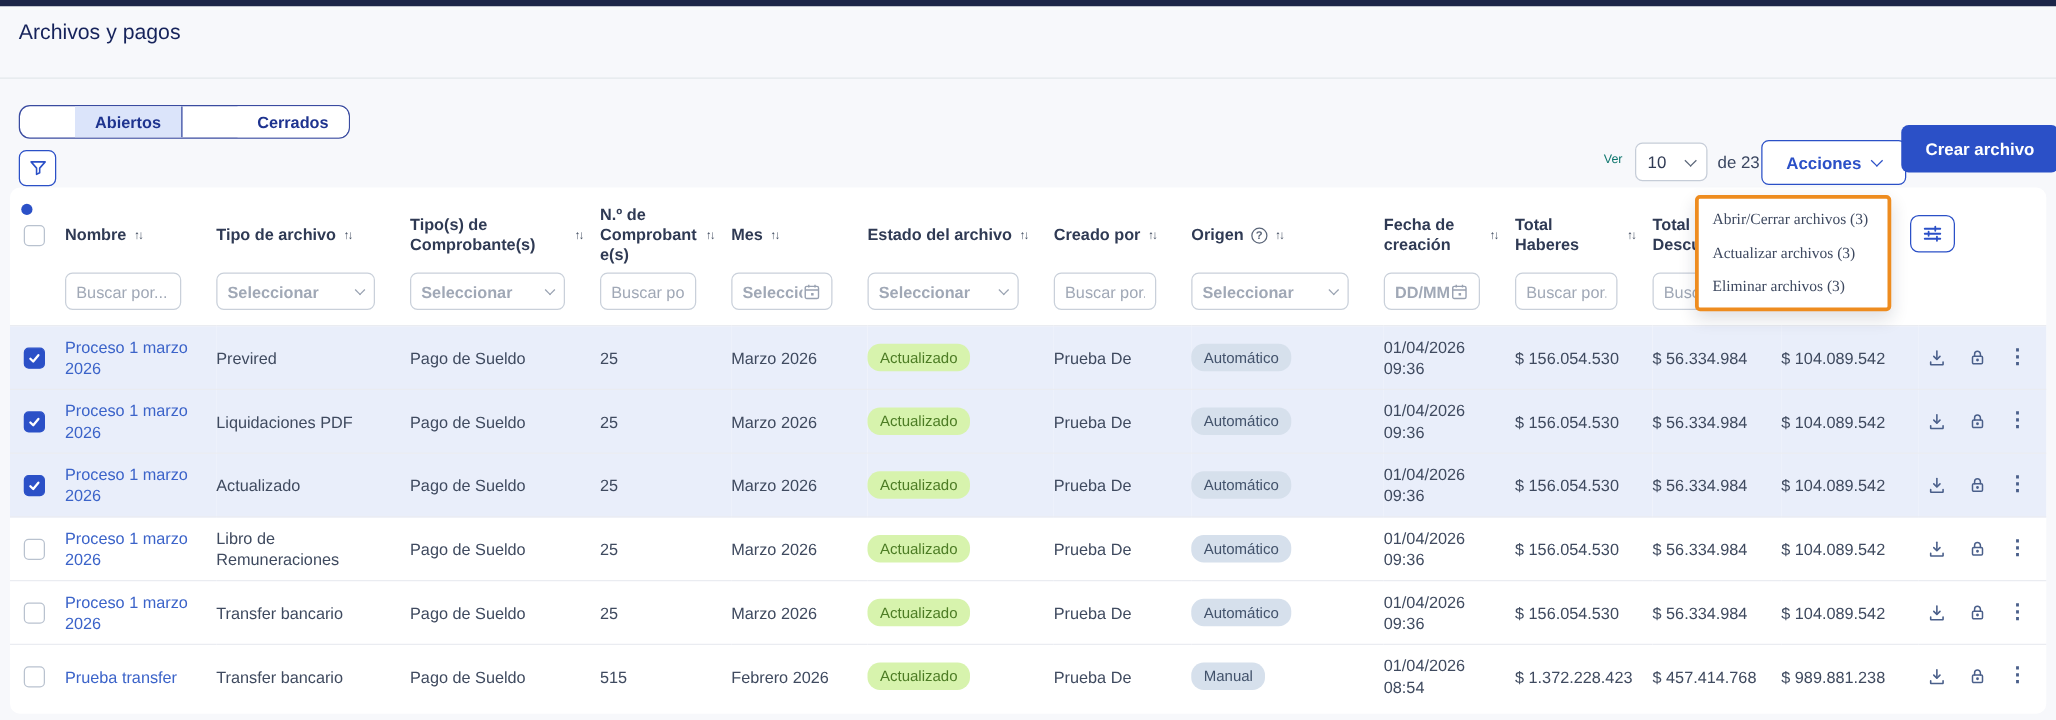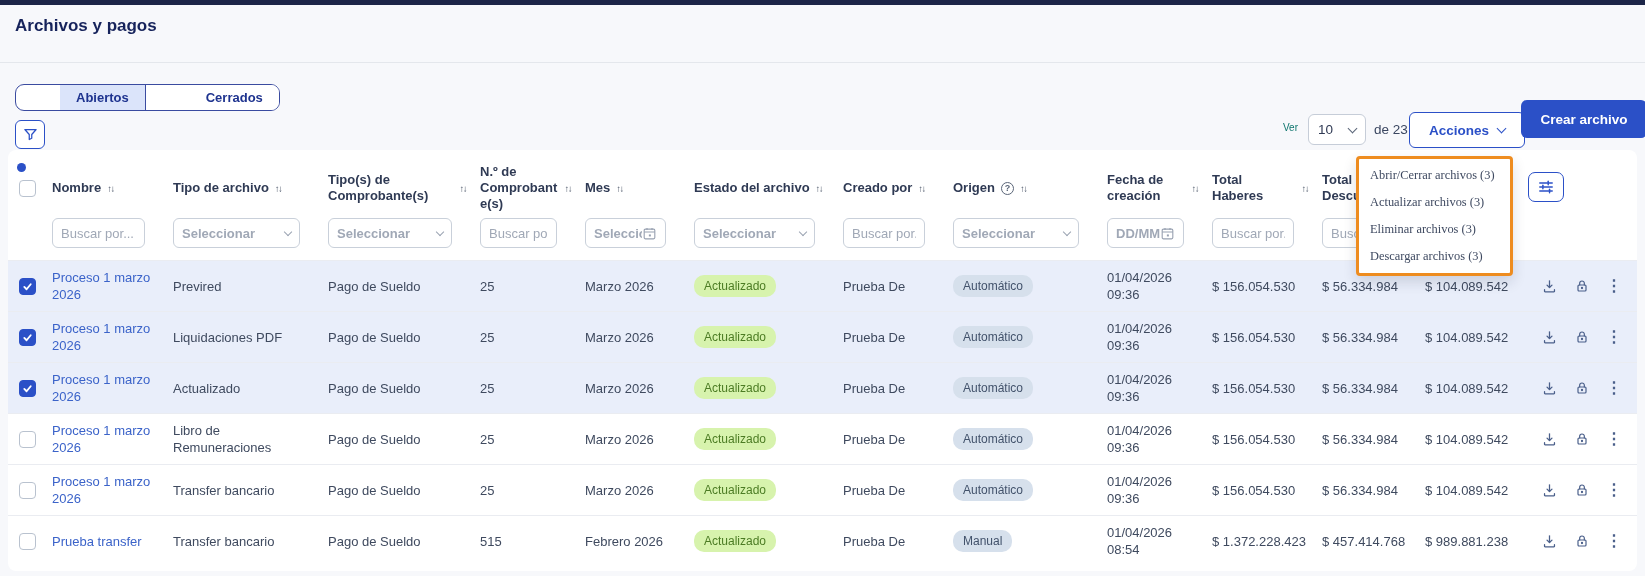--- a/index.html
+++ b/index.html
@@ -1,19 +1,19 @@
 <!DOCTYPE html>
 <html><head>
 <meta charset="utf-8">
 <style>
   html,body{margin:0;padding:0;}
   .screen{position:relative;width:1645px;height:576px;background:#f7f8fb;overflow:hidden;
           font-family:"Liberation Sans",sans-serif;color:#3f4a5f;}
   .topbar{position:absolute;left:0;top:0;width:100%;height:5px;background:#1c2548;}
-  .page-title{position:absolute;left:15px;top:16px;font-size:17px;font-weight:700;color:#16235b;}
+  .page-title{position:absolute;left:15px;top:16px;font-size:17px;font-weight:400;color:#16235b;}
   .hr{position:absolute;left:0;top:62px;width:100%;height:1px;background:#e4e7ec;}
 
   
   .tabs{position:absolute;left:15px;top:84px;display:flex;border:1px solid #3a4ba0;border-radius:9px;
         overflow:hidden;background:#fff;}
   .tab{padding:5px 16px;font-size:13px;font-weight:700;color:#1e338f;cursor:pointer;background:#fff;margin-left:44px;}
   .tab:first-child{border-right:1px solid #3a4ba0;}
   .tab.active{background:#dbe4fa;}
 
   .filter-btn{position:absolute;left:15px;top:120px;width:30px;height:29px;border:1px solid #2b50c7;
@@ -505,15 +505,14 @@
             </td>
         </tr>
       </tbody>
     </table>
   </div>
 
   <div class="menu">
     <div class="menu-item">Abrir/Cerrar archivos (3)</div>
     <div class="menu-item">Actualizar archivos (3)</div>
     <div class="menu-item">Eliminar archivos (3)</div>
-    <div class="menu-item">Descargar archivos (3)</div>
   </div>
 </div>
 
 </body></html>

